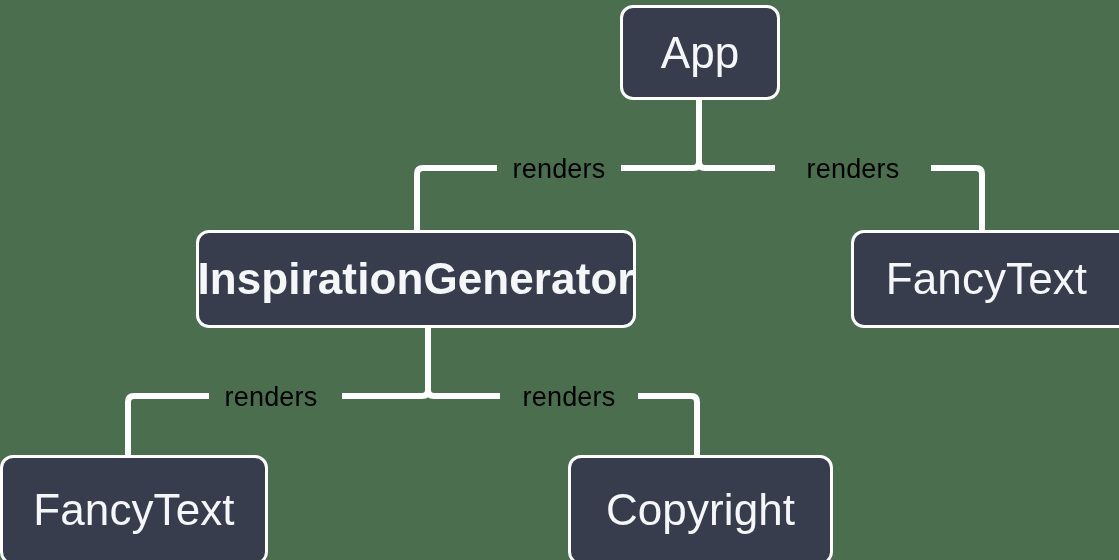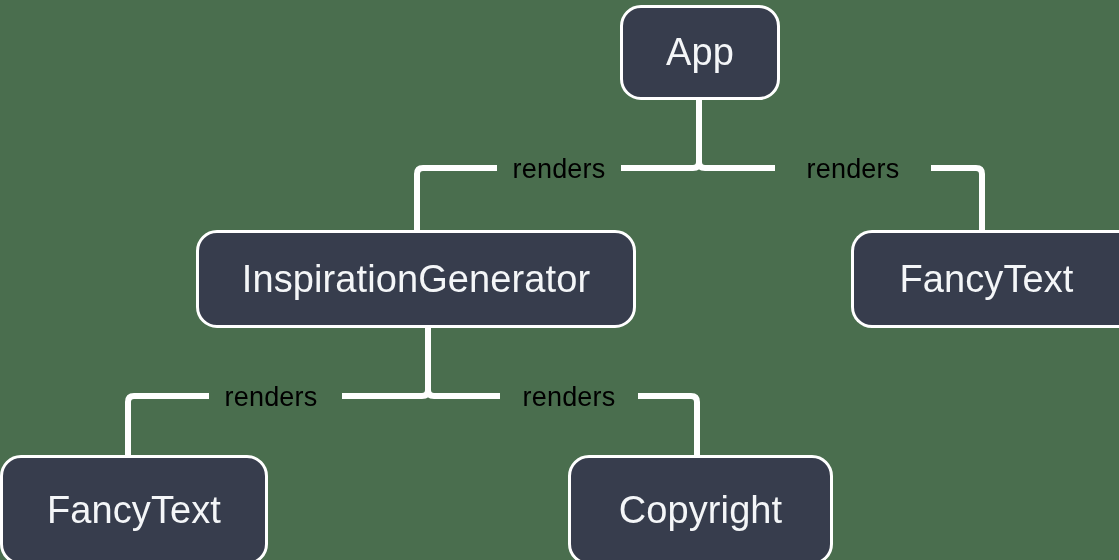--- a/index.html
+++ b/index.html
@@ -24,26 +24,26 @@
     left: 0;
     top: 0;
     width: 1119px;
     height: 560px;
   }
   .node {
     position: absolute;
     box-sizing: border-box;
     background: #373d4d;
     border: 3px solid #ffffff;
-    border-radius: 21px;
+    border-radius: 13px;
     color: #f4f6f8;
     display: flex;
     align-items: center;
     justify-content: center;
-    font-size: 38px;
+    font-size: 44px;
     font-weight: 400;
     letter-spacing: 0.1px;
     white-space: nowrap;
   }
   .edge-label {
     position: absolute;
     color: #000000;
     font-size: 27px;
     font-weight: 500;
     white-space: nowrap;
@@ -83,21 +83,21 @@
   <div class="edge-label" style="left:559px; top:169px;">renders</div>
 
   <div class="edge-label" style="left:853px; top:169px;">renders</div>
 
   <div class="edge-label" style="left:271px; top:397px;">renders</div>
 
   <div class="edge-label" style="left:569px; top:397px;">renders</div>
 
   <div class="node" style="left:620px; top:5px; width:160px; height:95px;">App</div>
 
-  <div class="node" style="left:196px; top:230px; width:440px; height:98px;">InspirationGenerator</div>
+  <div class="node" style="left:196px; top:230px; width:440px; height:98px;font-weight:bold;">InspirationGenerator</div>
 
   <div class="node" style="left:851px; top:230px; width:268px; height:98px; border-right:none; border-top-right-radius:0; border-bottom-right-radius:0;">FancyText</div>
 
   <div class="node" style="left:0px; top:455px; width:268px; height:110px;">FancyText</div>
 
   <div class="node" style="left:568px; top:455px; width:265px; height:110px;">Copyright</div>
 
 </div>
 
 </body></html>

